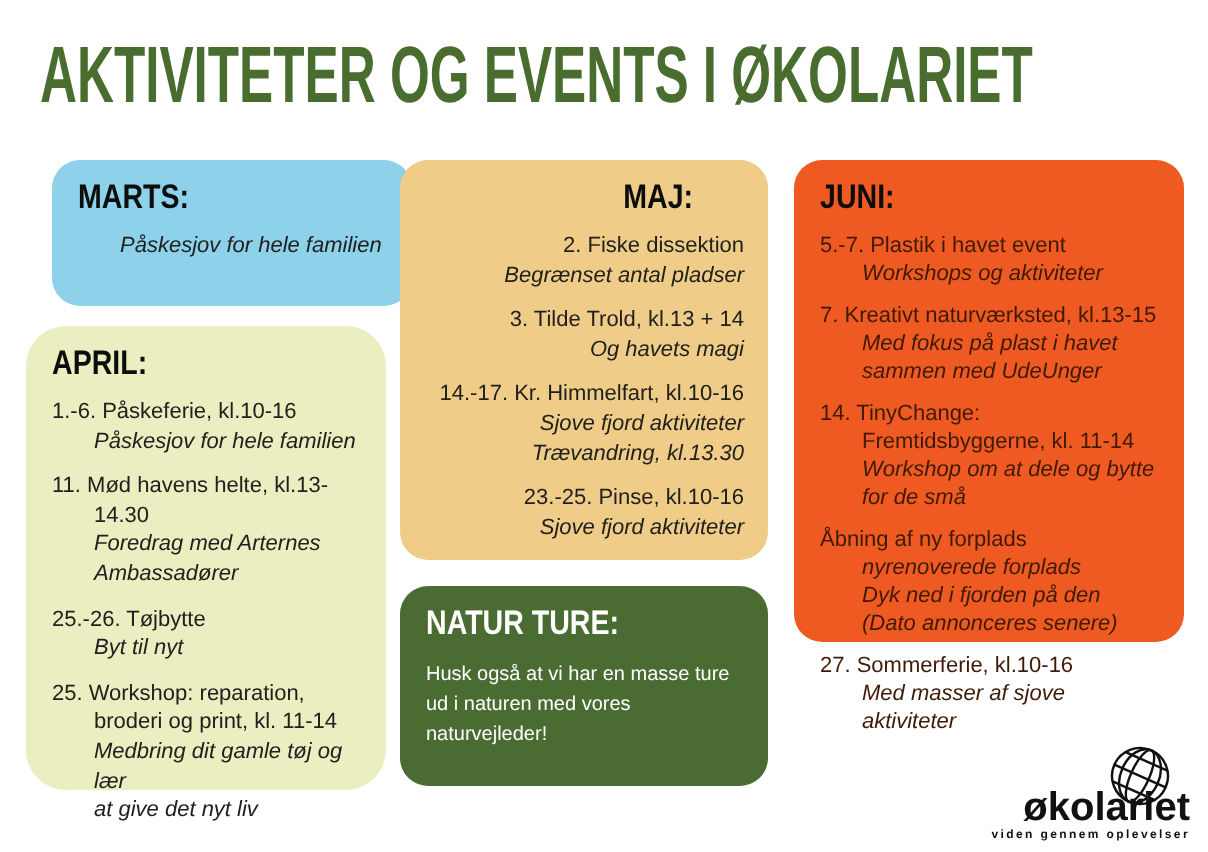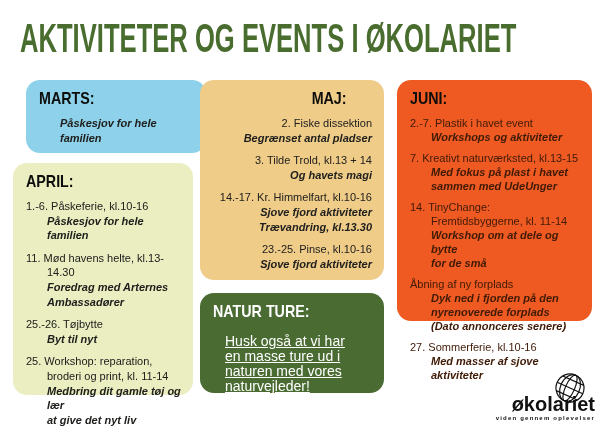--- a/index.html
+++ b/index.html
@@ -25,21 +25,21 @@
     transform-origin: left top;
     letter-spacing: 0px;
   }
   .box {
     position: absolute;
     border-radius: 14px;
     box-sizing: border-box;
     padding: 9px 12px 10px 13px;
   }
   .box-marts { left: 26px;  top: 80px;  width: 180px; height: 73px;  background: var(--box-blue, #8dd1ea); }
-  .box-april { left: 13px;  top: 163px; width: 180px; height: 232px; background: var(--box-yellow-green, #ebeec0); }
+  .box-april { left: 13px;  top: 163px; width: 180px; height: 232px; background: var(--box-yellow-green, #ebeec0); border-radius: 20px; }
   .box-maj   { left: 200px; top: 80px;  width: 184px; height: 200px; background: var(--box-tan, #f0cc89); text-align: right; }
   .box-natur { left: 200px; top: 293px; width: 184px; height: 100px; background: var(--box-dark-green, #4a6c33); color: #ffffff; }
   .box-juni  { left: 397px; top: 80px;  width: 195px; height: 241px; background: var(--box-orange, #ee5a22); color: var(--text-on-orange, #3f1a06); }
   .box-heading {
     margin: 0 0 7px 0;
     font-size: 17px;
     font-weight: 700;
     color: #0d0d0b;
     transform: scaleX(0.84);
     transform-origin: left bottom;
@@ -51,28 +51,27 @@
   .event + .event { margin-top: 8px; }
   .box-juni .event + .event { margin-top: 7px; }
   .event-title {
     padding-left: 21px;
     text-indent: -21px;
     font-weight: 400;
   }
   .event-detail {
     padding-left: 21px;
     font-style: italic;
-    font-weight: 700;
+    font-weight: 400;
   }
   .natur-body {
-    margin: 12px;
-    font-size: 14px;
+    margin: 0;
+    font-size: 10px;
     line-height: 15px;
     color: #ffffff;
-    text-decoration: underline;
   }
   .logo {
     position: absolute;
     right: 9px;
     bottom: 5px;
     padding-top: 22px;
     text-align: right;
     color: var(--logo-black, #111111);
   }
   .globe {
@@ -159,37 +158,37 @@
 
   <section class="box box-natur">
     <h2 class="box-heading">NATUR TURE:</h2>
     <p class="natur-body">Husk også at vi har en masse ture ud i naturen med vores naturvejleder!</p>
   </section>
 
   <section class="box box-juni">
     <h2 class="box-heading">JUNI:</h2>
     <div class="events">
         <div class="event">
-          <div class="event-title">2.-7. Plastik i havet event</div>
+          <div class="event-title">5.-7. Plastik i havet event</div>
           <div class="event-detail">Workshops og aktiviteter</div>
         </div>
         <div class="event">
           <div class="event-title">7. Kreativt naturværksted, kl.13-15</div>
           <div class="event-detail">Med fokus på plast i havet</div>
           <div class="event-detail">sammen med UdeUnger</div>
         </div>
         <div class="event">
           <div class="event-title">14. TinyChange: Fremtidsbyggerne, kl. 11-14</div>
           <div class="event-detail">Workshop om at dele og bytte</div>
           <div class="event-detail">for de små</div>
         </div>
         <div class="event">
           <div class="event-title">Åbning af ny forplads</div>
+          <div class="event-detail">nyrenoverede forplads</div>
           <div class="event-detail">Dyk ned i fjorden på den</div>
-          <div class="event-detail">nyrenoverede forplads</div>
           <div class="event-detail">(Dato annonceres senere)</div>
         </div>
         <div class="event">
           <div class="event-title">27. Sommerferie, kl.10-16</div>
           <div class="event-detail">Med masser af sjove aktiviteter</div>
         </div>
       </div>
   </section>
 
   <div class="logo">

